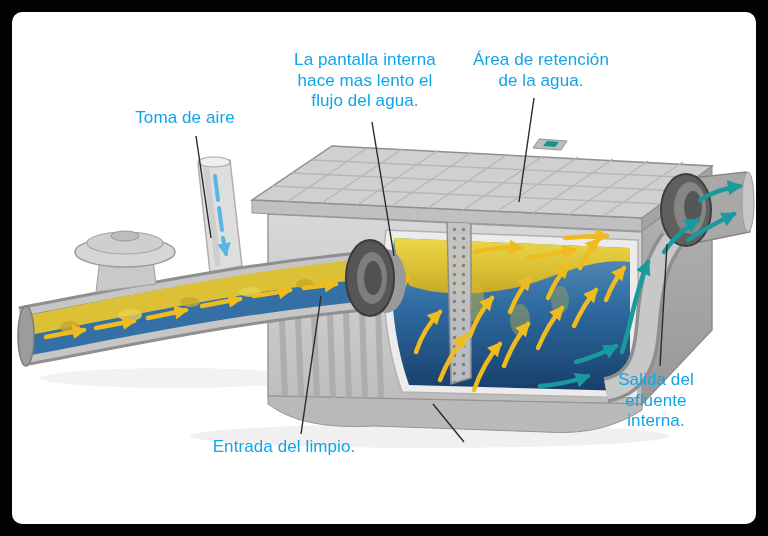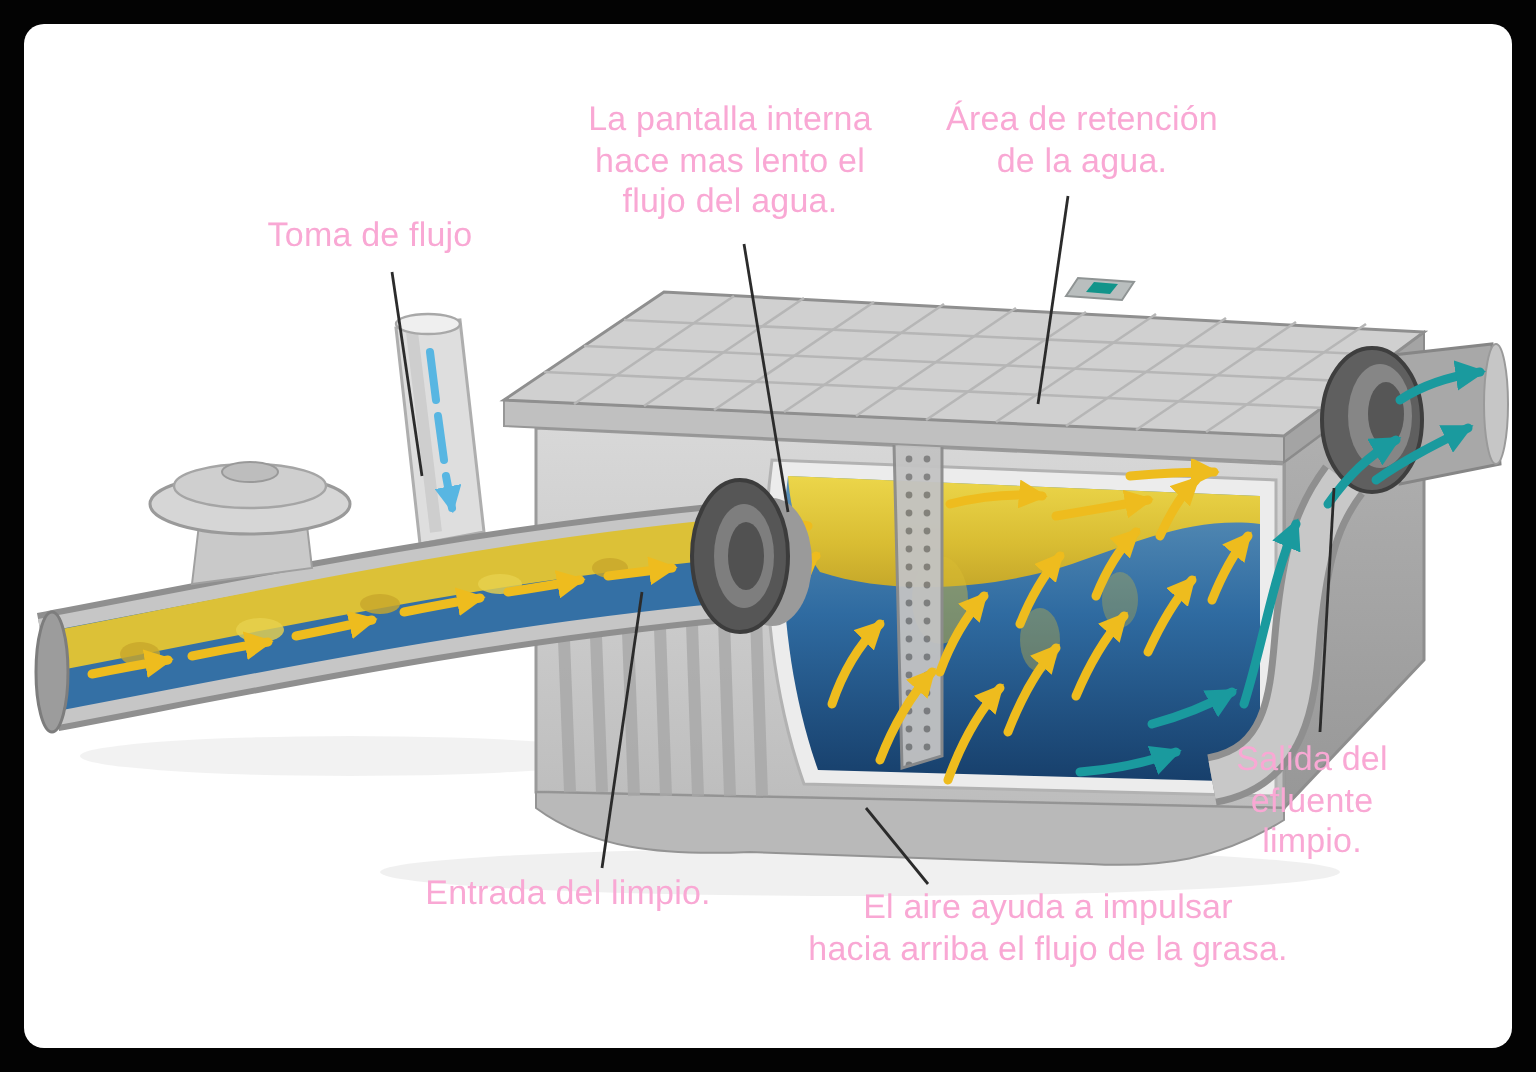--- a/index.html
+++ b/index.html
@@ -3,21 +3,21 @@
 <meta charset="utf-8">
 <style>
   html,body{margin:0;padding:0;background:#000;}
   .stage{
     position:relative;width:768px;height:536px;background:#030303;
     overflow:hidden;font-family:"Liberation Sans",sans-serif;
   }
   .stage svg{position:absolute;left:0;top:0;}
   .label{
     position:absolute;transform:translateX(-50%);
-    font-size:17px;line-height:1.22;color:#f9a8d4;text-align:center;
+    font-size:17px;line-height:1.22;color:#0ea5e9;text-align:center;
     white-space:pre-line;letter-spacing:.1px;
   }
 </style>
 </head>
 <body>
 
 <div class="stage">
 
 <svg width="768" height="536" viewBox="0 0 768 536">
   <defs>
@@ -212,25 +212,23 @@
   <g stroke="#2b2b2b" stroke-width="1.4" fill="none">
     <path d="M 196,136 L 211,238"></path>
     <path d="M 372,122 L 394,256"></path>
     <path d="M 534,98 L 519,202"></path>
     <path d="M 301,434 L 321,296"></path>
     <path d="M 464,442 L 433,404"></path>
     <path d="M 660,366 L 667,244"></path>
   </g>
 </svg>
 
-<div class="label" style="left:185px;top:108px">Toma de flujo</div>
+<div class="label" style="left:185px;top:108px">Toma de aire</div>
 <div class="label" style="left:365px;top:50px">La pantalla interna
 hace mas lento el
 flujo del agua.</div>
 <div class="label" style="left:541px;top:50px">Área de retención
 de la agua.</div>
 <div class="label" style="left:284px;top:437px">Entrada del limpio.</div>
-<div class="label" style="left:524px;top:444px">El aire ayuda a impulsar
-hacia arriba el flujo de la grasa.</div>
 <div class="label" style="left:656px;top:370px">Salida del
-efluente limpio.</div>
+efluente interna.</div>
 
 </div>
 
 </body></html>

